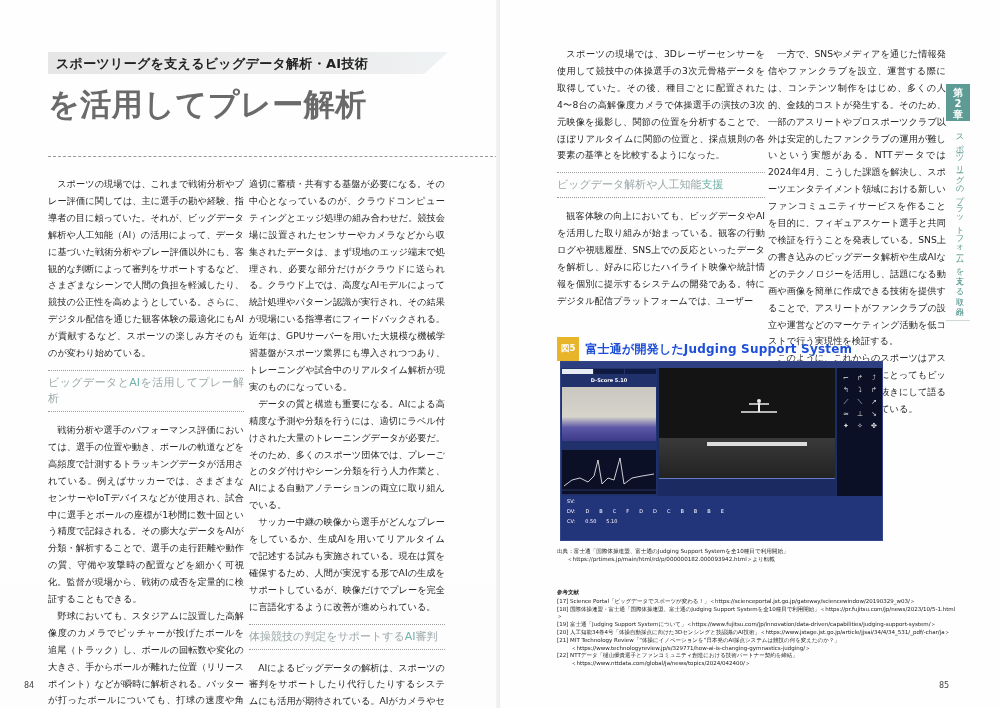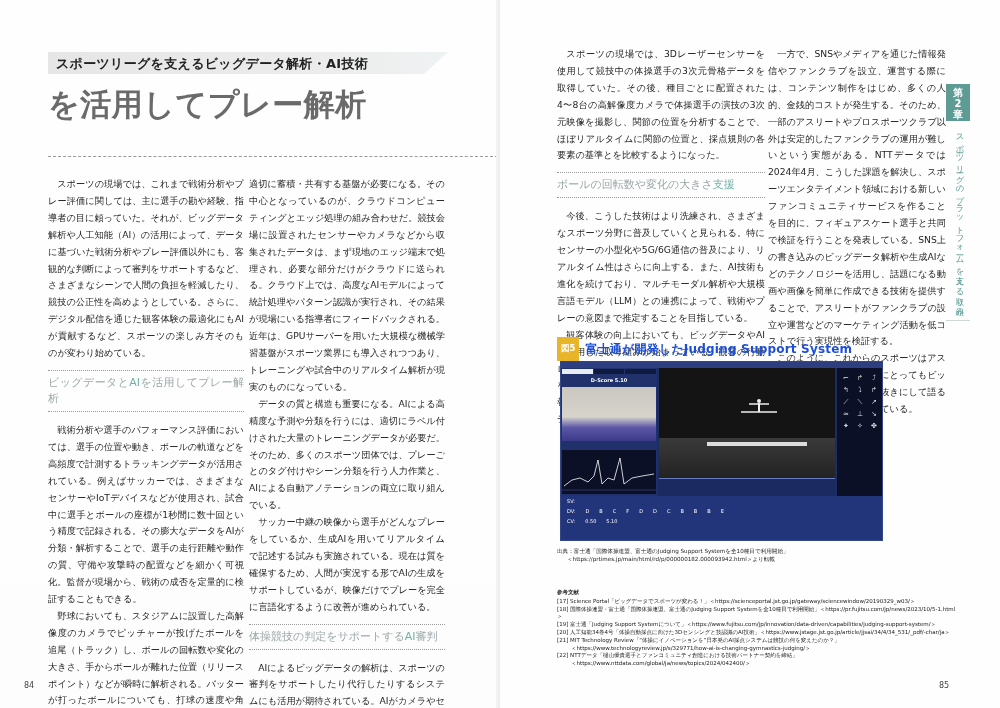--- a/index.html
+++ b/index.html
@@ -108,22 +108,21 @@
 
     <div class="page-num left">84</div>
   </div>
 
   <div class="gutter"></div>
 
   <div class="page-right"></div>
 
   <div class="col col-3">
     <p>スポーツの現場では、3Dレーザーセンサーを使用して競技中の体操選手の3次元骨格データを取得していた。その後、種目ごとに配置された4〜8台の高解像度カメラで体操選手の演技の3次元映像を撮影し、関節の位置を分析することで、ほぼリアルタイムに関節の位置と、採点規則の各要素の基準とを比較するようになった。</p>
-    <div class="subhead"><span>ボールの回転数や変化の大きさ</span><span class="hl">支援</span></div>
-    <p>今後、こうした技術はより洗練され、さまざまなスポーツ分野に普及していくと見られる。特にセンサーの小型化や5G/6G通信の普及により、リアルタイム性はさらに向上する。また、AI技術も進化を続けており、マルチモーダル解析や大規模言語モデル（LLM）との連携によって、戦術やプレーの意図まで推定することを目指している。</p>
+    <div class="subhead"><span>ビッグデータ解析や人工知能</span><span class="hl">支援</span></div>
     <p>観客体験の向上においても、ビッグデータやAIを活用した取り組みが始まっている。観客の行動ログや視聴履歴、SNS上での反応といったデータを解析し、好みに応じたハイライト映像や統計情報を個別に提示するシステムの開発である。特にデジタル配信プラットフォームでは、ユーザー</p>
   </div>
 
   <div class="col col-4">
     <p>一方で、SNSやメディアを通じた情報発信やファンクラブを設立、運営する際には、コンテンツ制作をはじめ、多くの人的、金銭的コストが発生する。そのため、一部のアスリートやプロスポーツクラブ以外は安定的したファンクラブの運用が難しいという実態がある。NTTデータでは2024年4月、こうした課題を解決し、スポーツエンタテイメント領域における新しいファンコミュニティサービスを作ることを目的に、フィギュアスケート選手と共同で検証を行うことを発表している。SNS上の書き込みのビッグデータ解析や生成AIなどのテクノロジーを活用し、話題になる動画や画像を簡単に作成できる技術を提供することで、アスリートがファンクラブの設立や運営などのマーケティング活動を低コストで行う実現性を検証する。</p>
     <p>このように、これからのスポーツはアスリートや運営団体、ファンにとってもビッグデータやAIの技術などを抜きにして語ることはできない時代に入っている。</p>
   </div>
 
   <div class="chapter-tab">
     <div>第</div>

